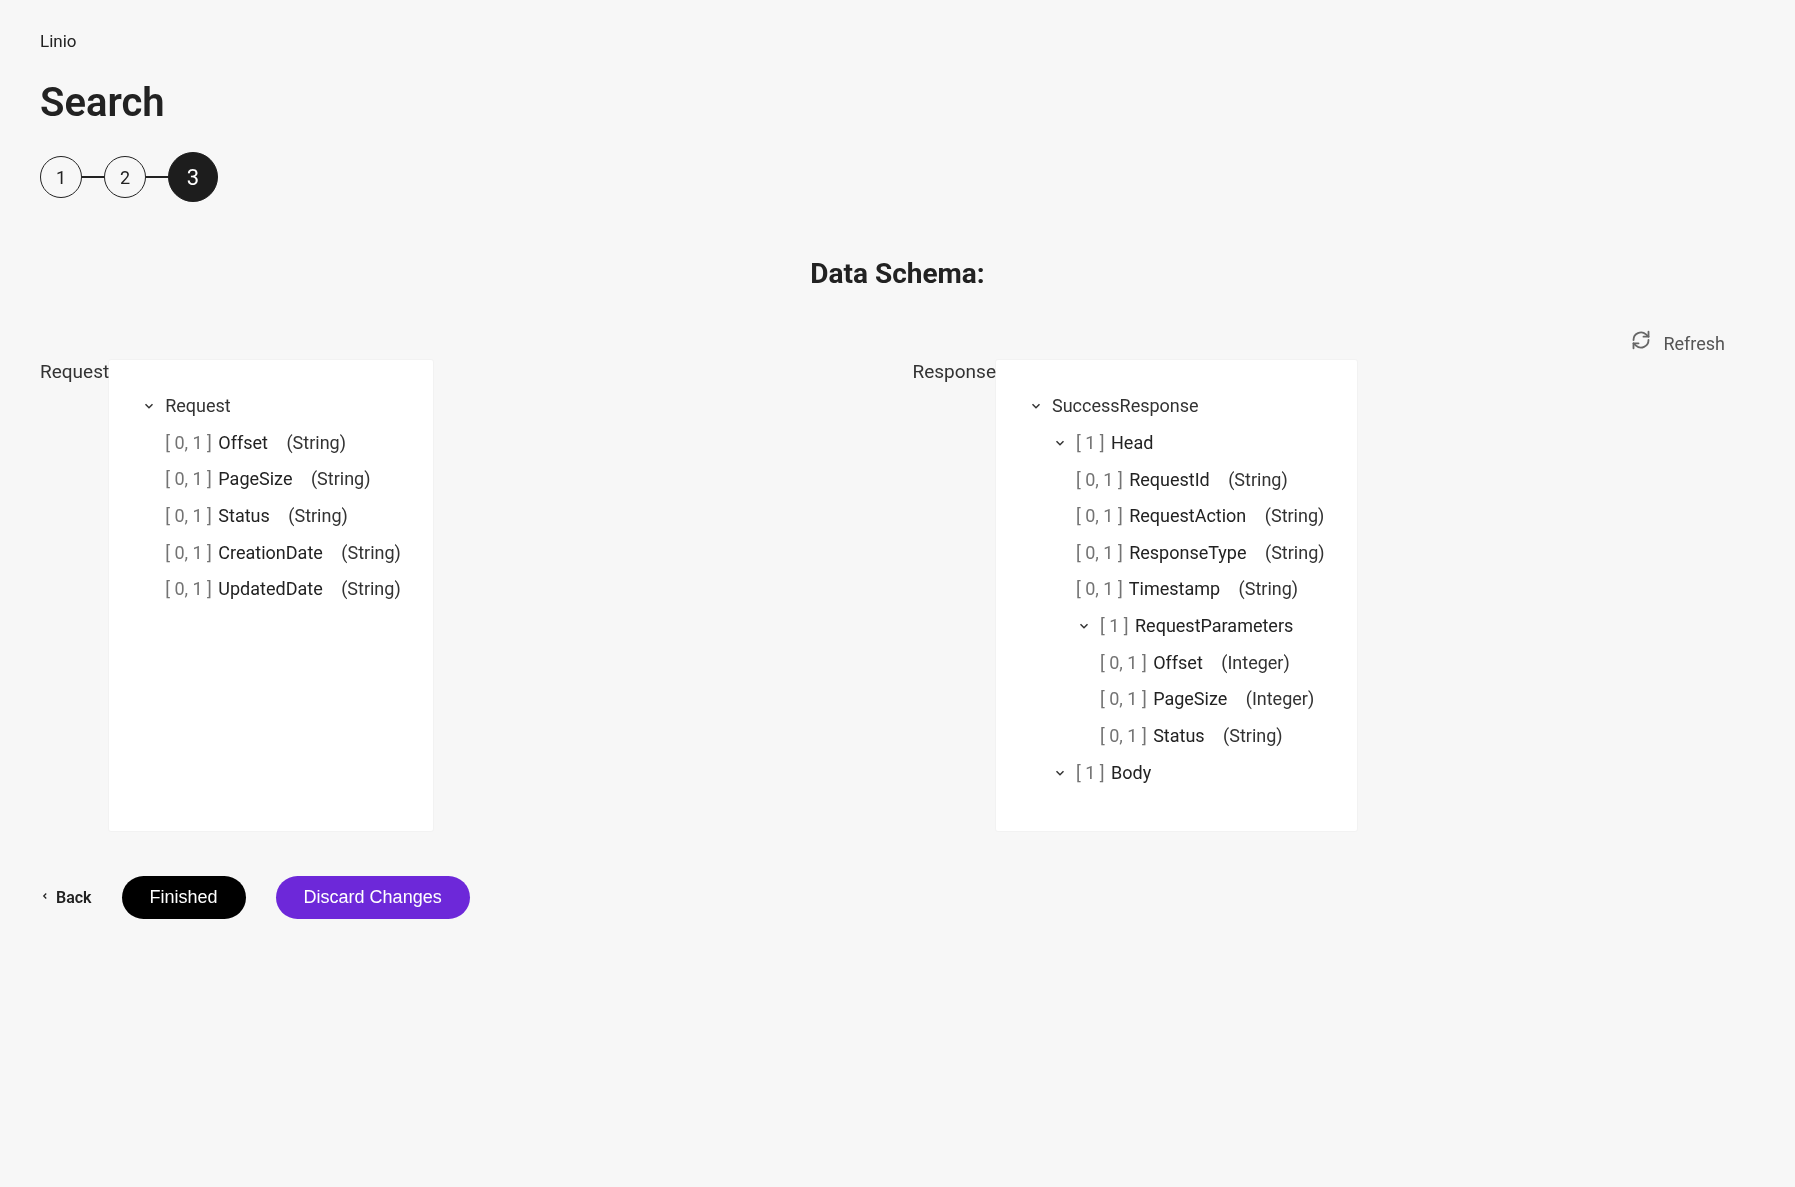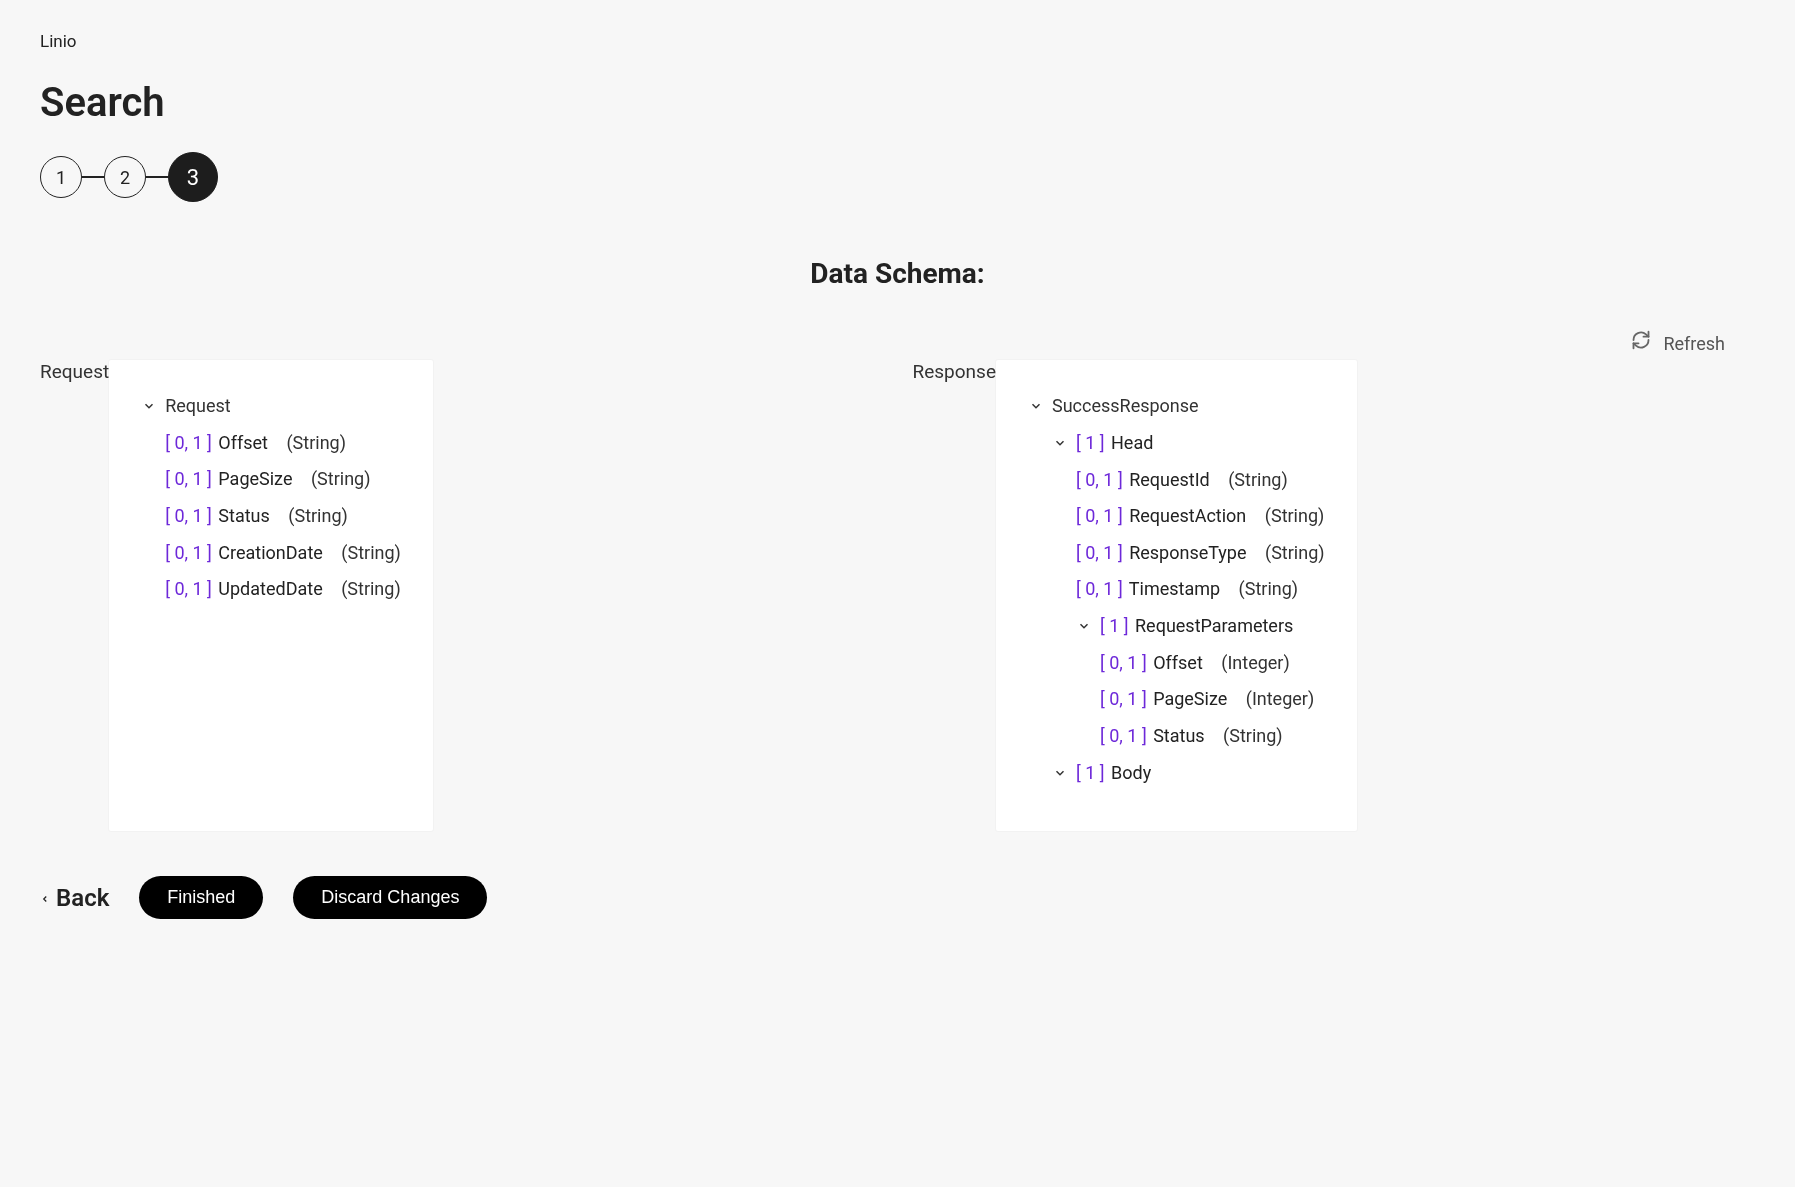--- a/index.html
+++ b/index.html
@@ -108,48 +108,48 @@
   }
   .chevron svg { width: 14px; height: 14px; }
   .tree-label { font-size: 18px; color: #333; }
   .tree-children { padding-left: 24px; }
   .field-row {
     padding: 3px 0;
     font-size: 18px;
     color: #333;
     line-height: 1.7;
   }
-  .field-card { color: #6d28d9; margin-right: 2px; }
+  .field-card { color: #737373; margin-right: 2px; }
   .field-name { font-weight: 400; color: #222; }
   .field-type { color: #333; font-weight: 400; margin-left: 14px; }
   .footer {
     display: flex;
     align-items: center;
     gap: 30px;
     margin-top: 45px;
   }
   .back-link {
     display: flex;
     align-items: center;
     gap: 6px;
-    font-size: 24px;
+    font-size: 16px;
     font-weight: 600;
     cursor: pointer;
     color: #222;
   }
   .btn {
     border: none;
     border-radius: 24px;
     padding: 11px 28px;
     font-size: 18px;
     font-weight: 500;
     cursor: pointer;
   }
   .btn-primary { background: #000000; color: #fff; }
-  .btn-secondary { background: #000000; color: #fff; }
+  .btn-secondary { background: #6d28d9; color: #fff; }
   .refresh-icon svg { width: 20px; height: 20px; }
 </style>
 </head>
 <body>
 
 
 
 <a class="breadcrumb">Linio</a>
 
 <h1 class="page-title">Search</h1>

